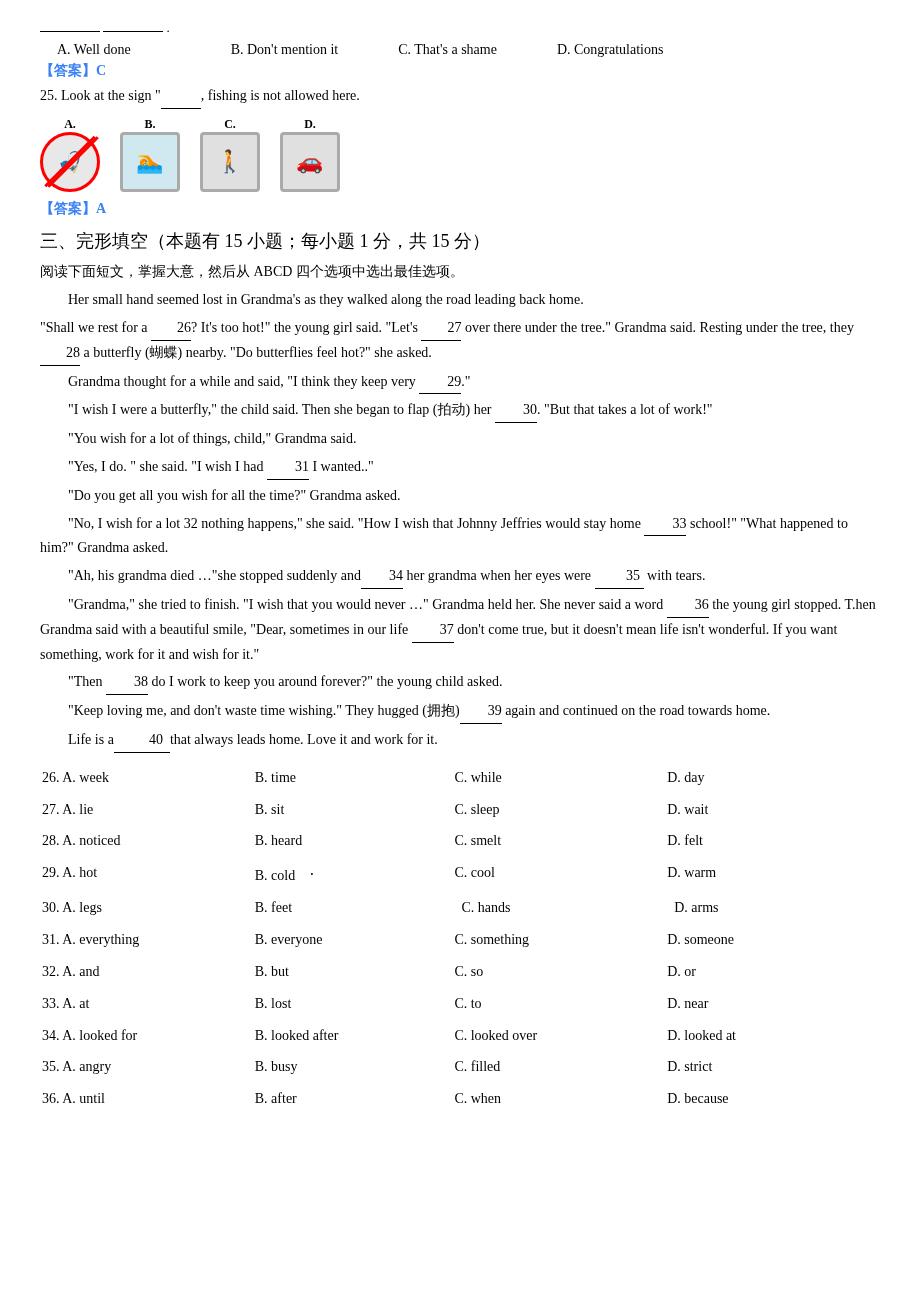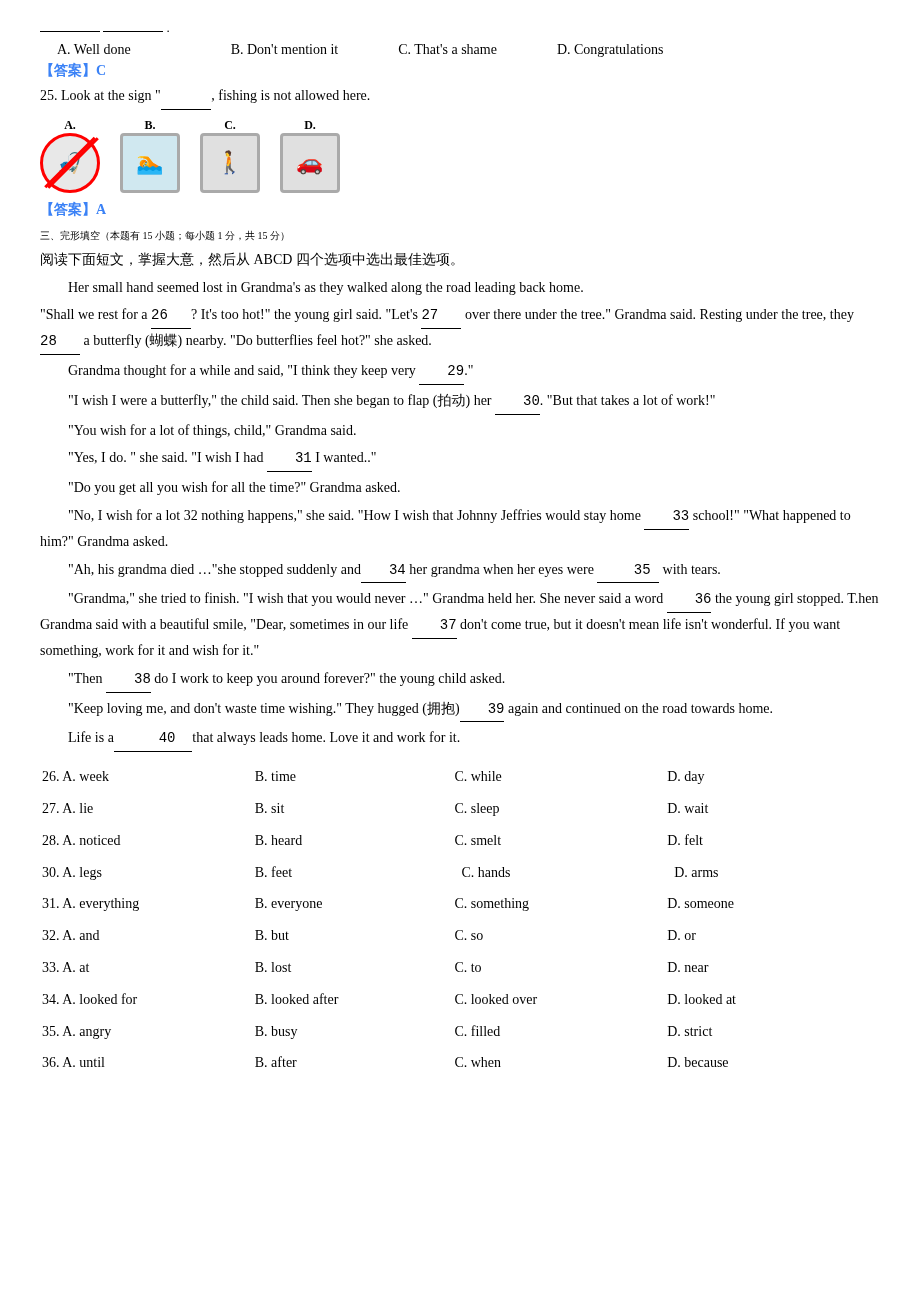--- a/index.html
+++ b/index.html
@@ -14,31 +14,30 @@
     }
     .answer-label {
       color: #3b82f6;
       font-weight: bold;
       font-size: 14px;
     }
     .blank {
       display: inline-block;
       border-bottom: 1px solid #000;
       min-width: 40px;
-      text-align: left;
-      font-family: Liberation Mono, monospace;
+      text-align: right;
     }
     .options-row {
       display: flex;
       gap: 40px;
       margin: 4px 17px;
       flex-wrap: wrap;
     }
     .section-title {
-      font-size: 10px;
+      font-size: 18px;
       margin: 8px 0 4px 0;
     }
     p { margin: 4px 0; line-height: 1.7; }
     .indent { text-indent: 2em; }
     .signs-row {
       display: flex;
       gap: 20px;
       margin: 8px 0;
       align-items: center;
     }
@@ -177,20 +176,26 @@
       <td class="col3">C. sleep</td>
       <td class="col4">D. wait</td>
     </tr>
     <tr>
       <td class="col1">28. A. noticed</td>
       <td class="col2">B. heard</td>
       <td class="col3">C. smelt</td>
       <td class="col4">D. felt</td>
     </tr>
     <tr>
+      <td class="col1">29. A. hot</td>
+      <td class="col2">B. cold&nbsp;&nbsp;&nbsp;&nbsp;<span style="color:#000;font-size:16px">·</span></td>
+      <td class="col3">C. cool</td>
+      <td class="col4">D. warm</td>
+    </tr>
+    <tr>
       <td class="col1">30. A. legs</td>
       <td class="col2">B. feet</td>
       <td class="col3">&nbsp;&nbsp;C. hands</td>
       <td class="col4">&nbsp;&nbsp;D. arms</td>
     </tr>
     <tr>
       <td class="col1">31. A. everything</td>
       <td class="col2">B. everyone</td>
       <td class="col3">C. something</td>
       <td class="col4">D. someone</td>

